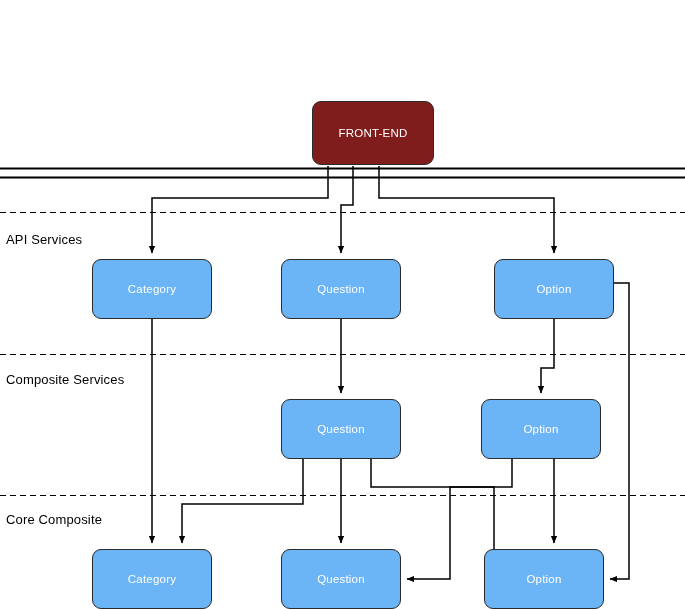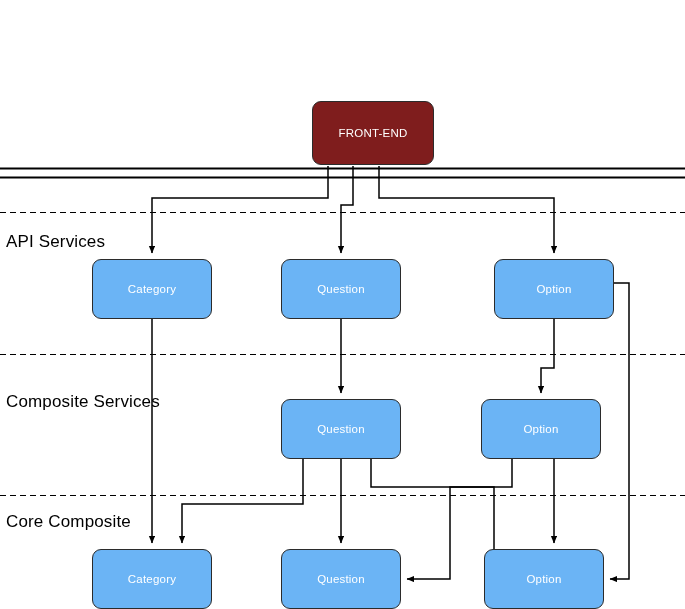--- a/index.html
+++ b/index.html
@@ -19,21 +19,21 @@
   }
   #diagram-svg {
     position: absolute;
     top: 0;
     left: 0;
     width: 685px;
     height: 609px;
   }
   .layer-label {
     position: absolute;
-    font-size: 17px;
+    font-size: 13px;
     color: #000000;
     white-space: nowrap;
     letter-spacing: 0.15px;
   }
   .node-box {
     position: absolute;
     box-sizing: border-box;
     display: flex;
     align-items: center;
     justify-content: center;
@@ -88,21 +88,21 @@
       <path d="M 371,459 L 371,487 L 494,487 L 494,609" marker-end="url(#arrowhead)"></path>
 
       <path d="M 512,459 L 512,487 L 450,487 L 450,579 L 407,579" marker-end="url(#arrowhead)"></path>
 
       <path d="M 554,459 L 554,543" marker-end="url(#arrowhead)"></path>
 
     </g>
   </svg>
 
   <div class="layer-label" style="left:6px; top:232px;">API Services</div>
-  <div class="layer-label" style="left:6px; top:392px;">Composite Services</div>
+  <div class="layer-label" style="left:6px; top:372px;">Composite Services</div>
   <div class="layer-label" style="left:6px; top:512px;">Core Composite</div>
 
   <div class="node-box" style="left:292px; top:101px; width:122px; height:64px; background:#7f1d1d; border:1.6px solid #2B2B2B;margin-left:20px;">FRONT-END</div>
 
   <div class="node-box" style="left:92px; top:259px; width:120px; height:60px; background:#6BB4F5; border:1.6px solid #2B2B2B;">Category</div>
 
   <div class="node-box" style="left:281px; top:259px; width:120px; height:60px; background:#6BB4F5; border:1.6px solid #2B2B2B;">Question</div>
 
   <div class="node-box" style="left:494px; top:259px; width:120px; height:60px; background:#6BB4F5; border:1.6px solid #2B2B2B;">Option</div>
 

